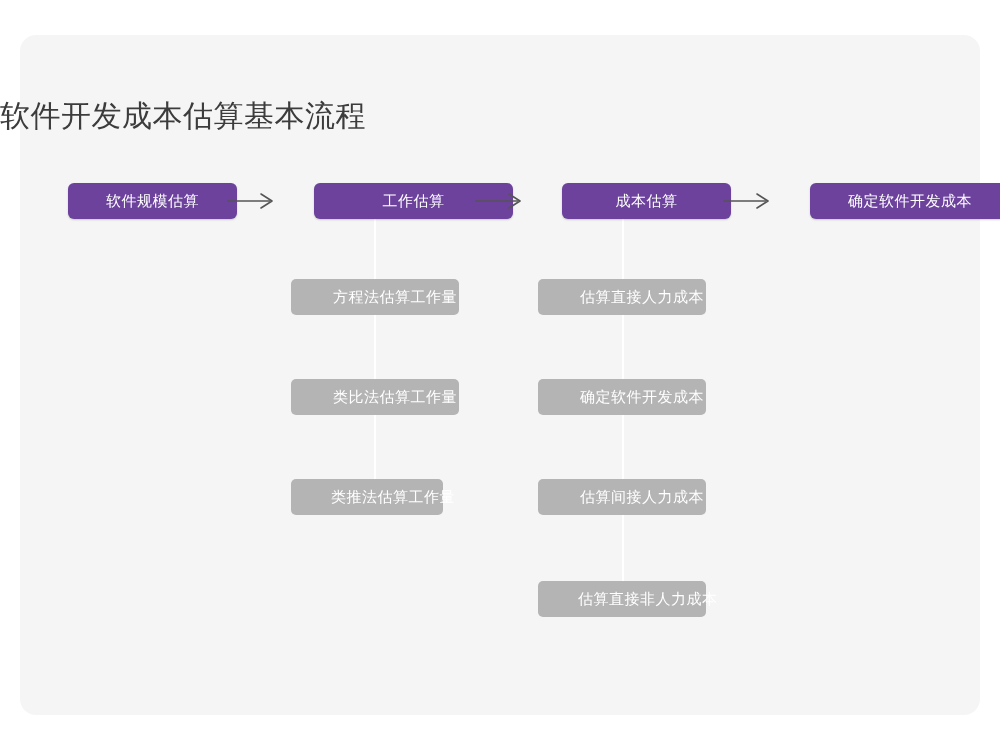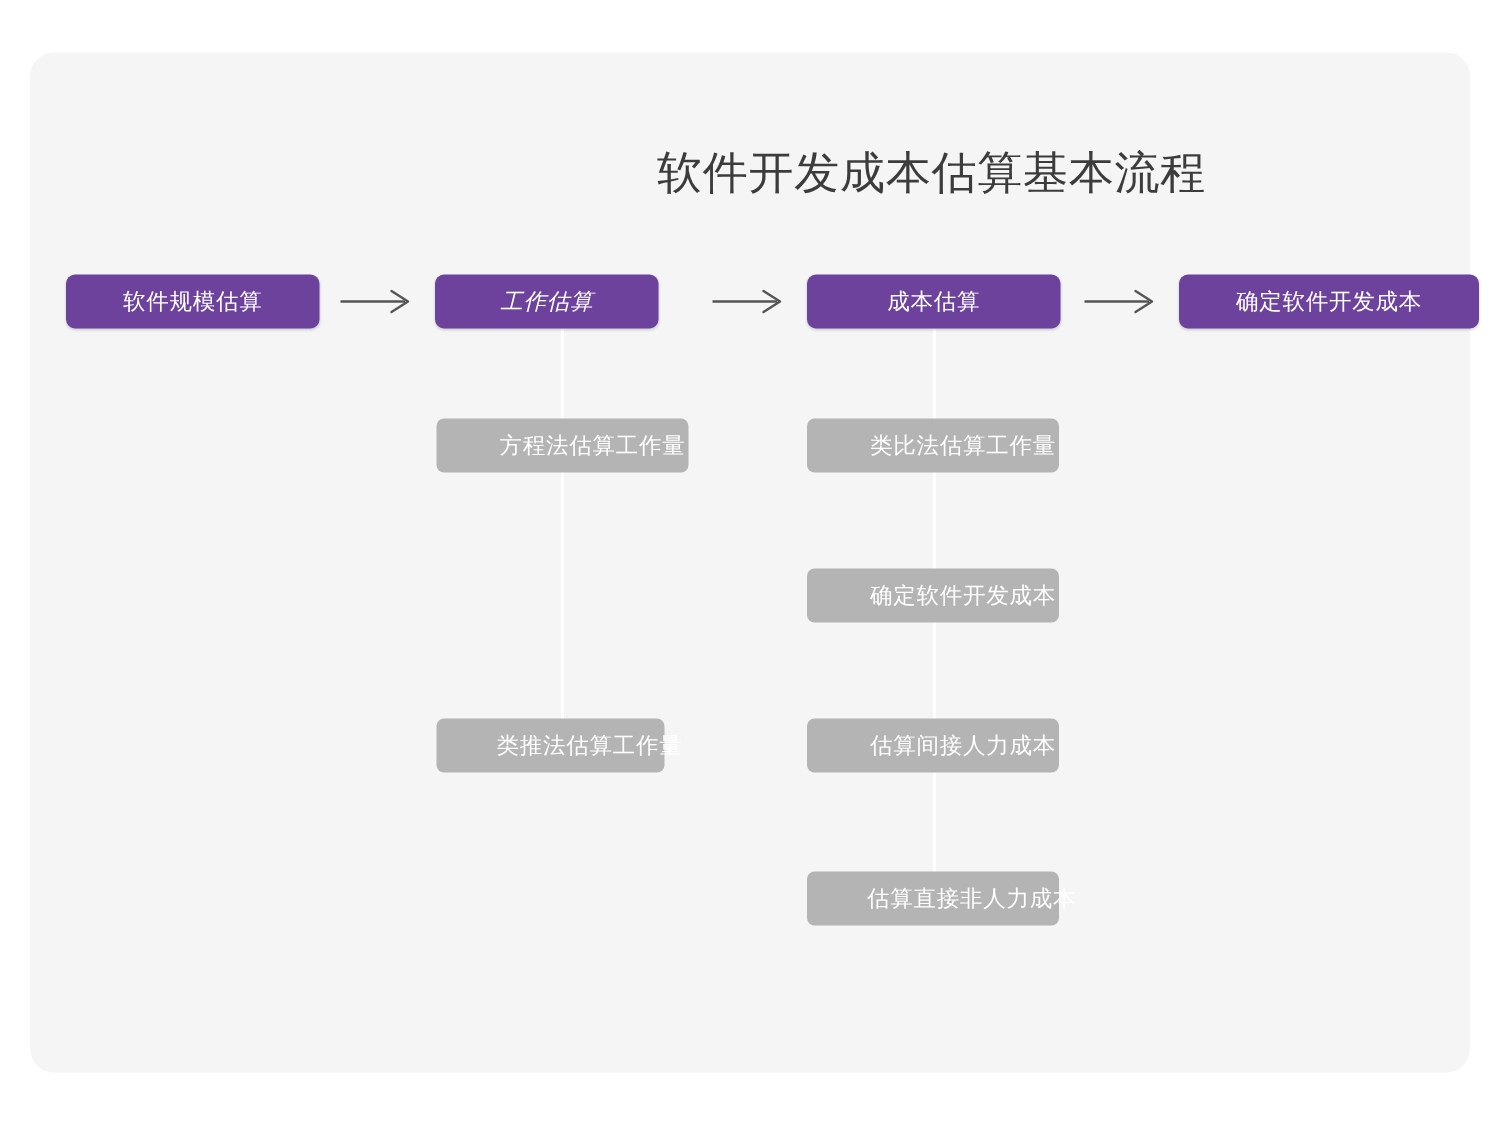--- a/index.html
+++ b/index.html
@@ -28,21 +28,21 @@
     background: #f5f5f5;
     border-radius: 16px;
   }
 
   
   .title {
     position: absolute;
     left: 0;
     top: 96px;
     width: 804px;
-    text-align: right;
+    text-align: left;
     font-size: 30px;
     line-height: 40px;
     color: #3c3c3c;
     letter-spacing: 0.5px;
     white-space: nowrap;
   }
 
   
   .node {
     position: absolute;
@@ -51,20 +51,21 @@
     text-align: center;
     font-size: 15px;
     color: #ffffff;
     border-radius: 6px;
     white-space: nowrap;
     letter-spacing: 0.5px;
   }
   .node.primary {
     background: #6c429d;
     box-shadow: 0 1px 2px rgba(0,0,0,0.18);
+    margin-left: 24px;
   }
   .node.secondary {
     background: #b4b4b4;
     border-radius: 5px;
     padding-left: 40px;
   }
 
   
   .vline {
     position: absolute;
@@ -88,21 +89,21 @@
   <div class="card"></div>
 
   <div class="title">软件开发成本估算基本流程</div>
 
   <div class="vline" style="left:374px; top:219px; height:278px;"></div>
 
   <div class="vline" style="left:622px; top:219px; height:381px;"></div>
 
   <div class="node primary" style="left:44px; top:183px; width:169px;">软件规模估算</div>
 
-  <div class="node primary" style="left:290px; top:183px; width:149px;font-style:italic;">工作估算</div>
+  <div class="node primary" style="left:290px; top:183px; width:199px;">工作估算</div>
 
   <div class="node primary" style="left:538px; top:183px; width:169px;text-align:center;">成本估算</div>
 
   <div class="node primary" style="left:786px; top:183px; width:200px;">确定软件开发成本</div>
 
   <div class="arrow" style="left:226px; top:190px;">
     <svg width="54" height="22" viewBox="0 0 54 22">
       <line x1="1" y1="11" x2="44" y2="11" stroke="#555555" stroke-width="1.6"></line>
       <polyline points="35,4 46,11 35,18" fill="none" stroke="#555555" stroke-width="1.6" stroke-linecap="round" stroke-linejoin="round"></polyline>
     </svg>
@@ -117,24 +118,25 @@
 
   <div class="arrow" style="left:722px; top:190px;">
     <svg width="54" height="22" viewBox="0 0 54 22">
       <line x1="1" y1="11" x2="44" y2="11" stroke="#555555" stroke-width="1.6"></line>
       <polyline points="35,4 46,11 35,18" fill="none" stroke="#555555" stroke-width="1.6" stroke-linecap="round" stroke-linejoin="round"></polyline>
     </svg>
   </div>
 
   <div class="node secondary" style="left:291px; top:279px; width:168px;">方程法估算工作量</div>
 
+  <div class="node secondary" style="left:291px; top:379px; width:168px;">类比法估算工作量</div>
 
   <div class="node secondary" style="left:291px; top:479px; width:152px;">类推法估算工作量</div>
 
-  <div class="node secondary" style="left:538px; top:279px; width:168px;">类比法估算工作量</div>
+  <div class="node secondary" style="left:538px; top:279px; width:168px;">估算直接人力成本</div>
 
   <div class="node secondary" style="left:538px; top:379px; width:168px;">确定软件开发成本</div>
 
   <div class="node secondary" style="left:538px; top:581px; width:168px;">估算直接非人力成本</div>
 
   <div class="node secondary" style="left:538px; top:479px; width:168px;">估算间接人力成本</div>
 
 </div>
 
 </body></html>

